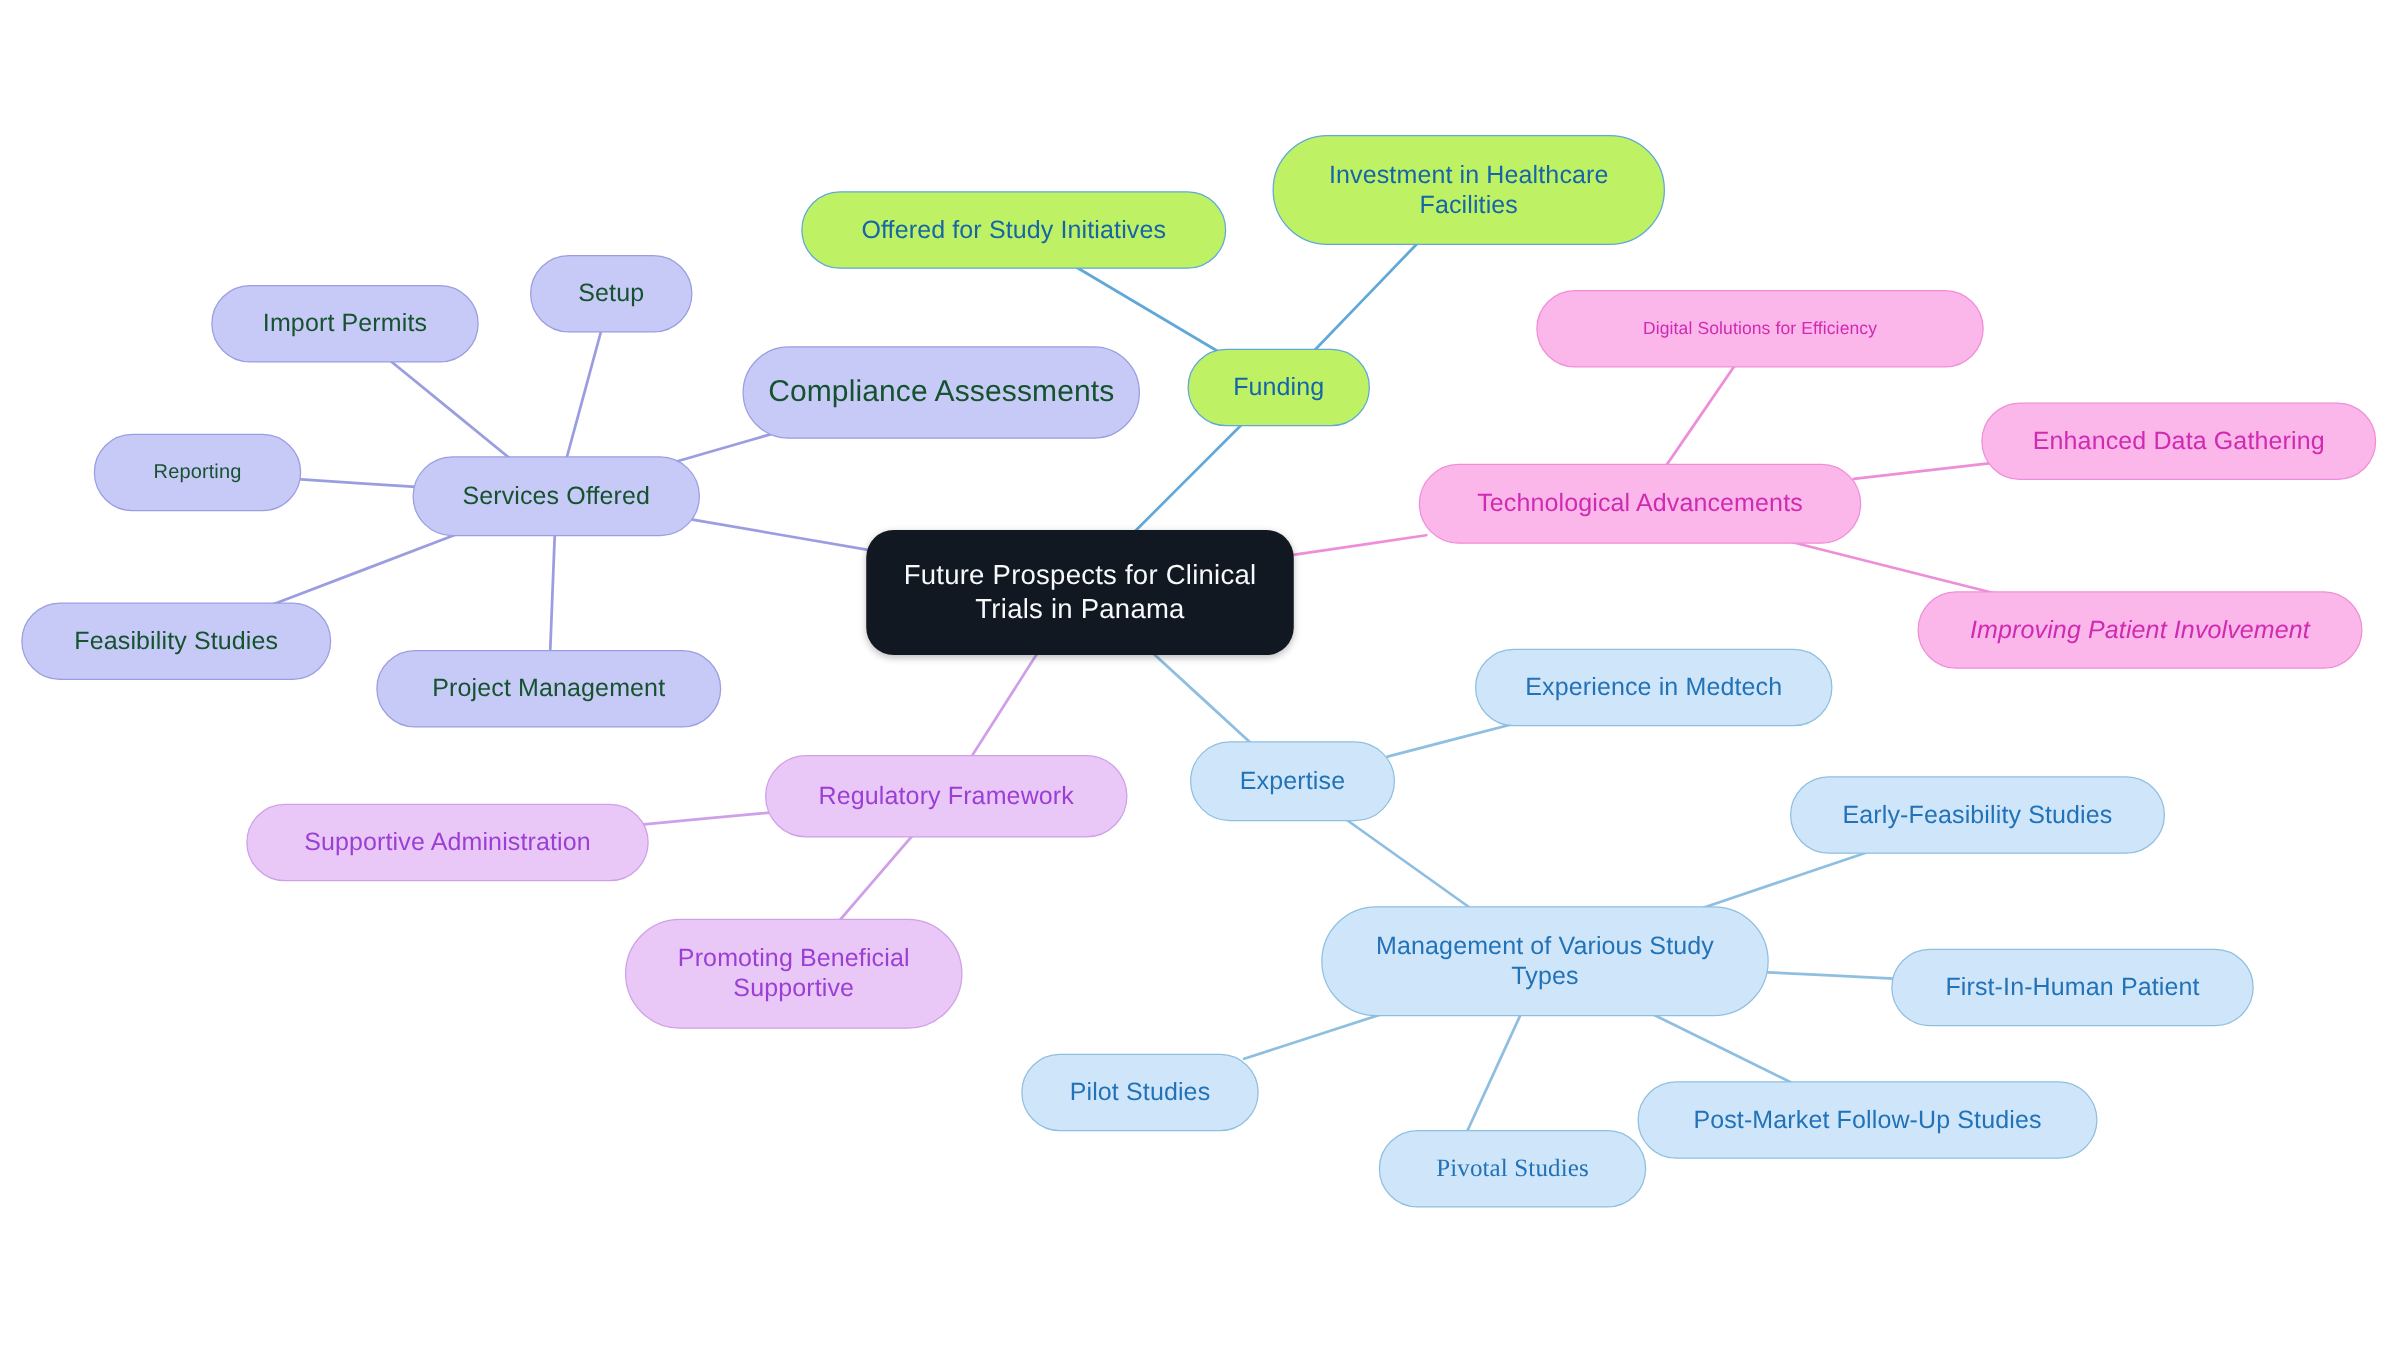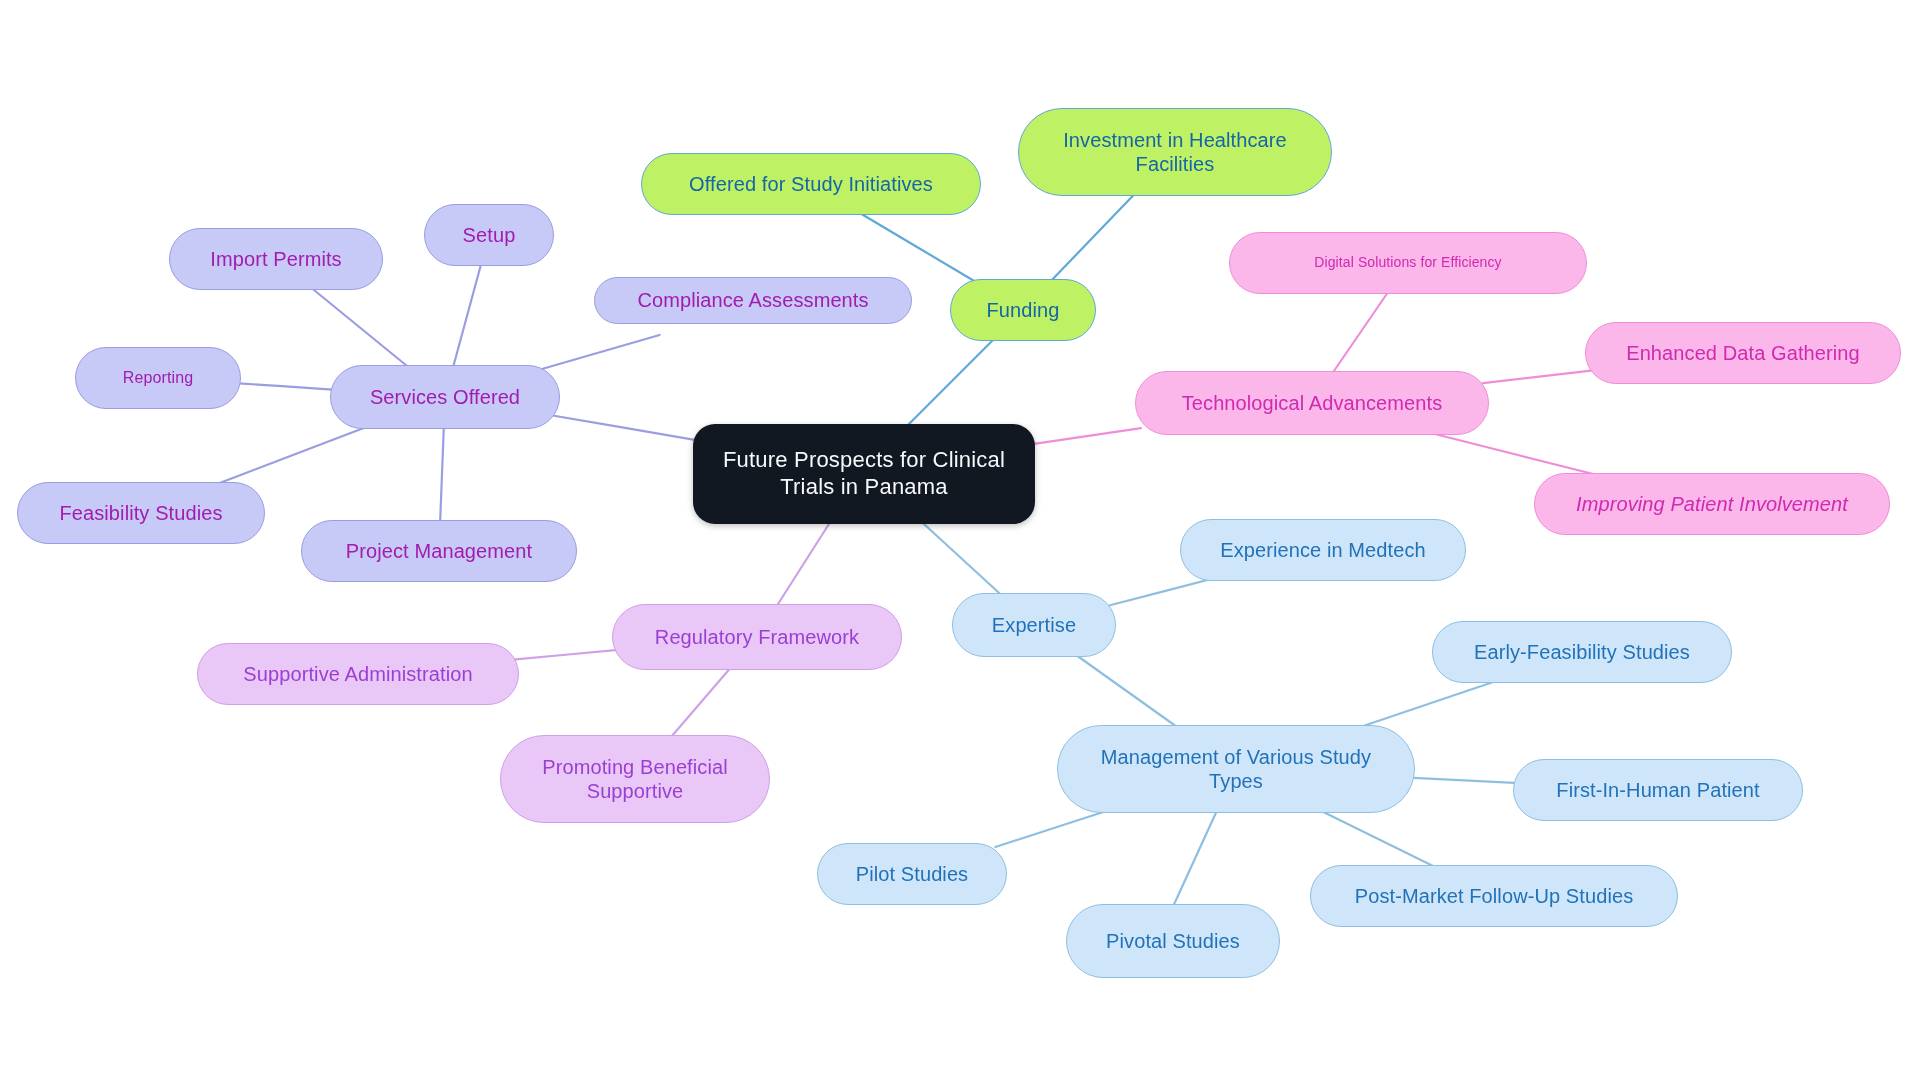--- a/index.html
+++ b/index.html
@@ -27,21 +27,21 @@
     border-radius:22px;
     border-width:0;
     font-size:22px;
     color:#f7f9fb;
     background:#111821;
     box-shadow:0 2px 6px rgba(0,0,0,.25);
     letter-spacing:.2px;
   }
   .t-sky  {background:#bef264;border-color:#5fa8d8;color:#1565a8;}
   .t-sky2 {background:#cfe6fa;border-color:#8fbfe0;color:#2272b8;}
-  .t-indigo{background:#c7c9f7;border-color:#9a9ee0;color:#a21caf;}
+  .t-indigo{background:#c7c9f7;border-color:#9a9ee0;color:#14532d;}
   .t-pink {background:#fbb6ea;border-color:#ef8ed8;color:#cf2ab0;}
   .t-violet{background:#e9c7f7;border-color:#cfa0e8;color:#9b3fd4;}
 </style>
 </head>
 <body>
 
 <div id="canvas">
   <svg id="edges">
       <path d="M 905 428 L 950.5 382.5 L 996 337" stroke="#5fa8d8" stroke-width="2.2" fill="none" stroke-linecap="round" stroke-linejoin="round"></path>
       <path d="M 1048.9746835443038 283 L 1092.746835443038 237.5 L 1136.5189873417721 192" stroke="#5fa8d8" stroke-width="2.2" fill="none" stroke-linecap="round" stroke-linejoin="round"></path>
@@ -74,33 +74,33 @@
 Trials in Panama</div>
       <div class="node t-sky" style="left: 950px; top: 279px; width: 146px; height: 62px; font-size: 20px;">Funding</div>
       <div class="node t-sky" style="left: 1018px; top: 108px; width: 314px; height: 88px; font-size: 20px;">Investment in Healthcare
 Facilities</div>
       <div class="node t-sky" style="left: 641px; top: 153px; width: 340px; height: 62px; font-size: 20px;">Offered for Study Initiatives</div>
       <div class="node t-pink" style="left: 1135px; top: 371px; width: 354px; height: 64px; font-size: 20px;">Technological Advancements</div>
       <div class="node t-pink" style="left: 1229px; top: 232px; width: 358px; height: 62px; font-size: 14px;">Digital Solutions for Efficiency</div>
       <div class="node t-pink" style="left: 1585px; top: 322px; width: 316px; height: 62px; font-size: 20px;">Enhanced Data Gathering</div>
       <div class="node t-pink" style="left: 1534px; top: 473px; width: 356px; height: 62px; font-size: 20px; font-style: italic;">Improving Patient Involvement</div>
       <div class="node t-indigo" style="left: 330px; top: 365px; width: 230px; height: 64px; font-size: 20px;">Services Offered</div>
-      <div class="node t-indigo" style="left: 594px; top: 277px; width: 318px; height: 47px; font-size: 20px;">Compliance Assessments</div>
+      <div class="node t-indigo" style="left: 594px; top: 277px; width: 318px; height: 74px; font-size: 24px;">Compliance Assessments</div>
       <div class="node t-indigo" style="left: 424px; top: 204px; width: 130px; height: 62px; font-size: 20px;">Setup</div>
       <div class="node t-indigo" style="left: 169px; top: 228px; width: 214px; height: 62px; font-size: 20px;">Import Permits</div>
       <div class="node t-indigo" style="left: 75px; top: 347px; width: 166px; height: 62px; font-size: 16px;">Reporting</div>
       <div class="node t-indigo" style="left: 17px; top: 482px; width: 248px; height: 62px; font-size: 20px;">Feasibility Studies</div>
       <div class="node t-indigo" style="left: 301px; top: 520px; width: 276px; height: 62px; font-size: 20px;">Project Management</div>
       <div class="node t-violet" style="left: 612px; top: 604px; width: 290px; height: 66px; font-size: 20px;">Regulatory Framework</div>
       <div class="node t-violet" style="left: 197px; top: 643px; width: 322px; height: 62px; font-size: 20px;">Supportive Administration</div>
       <div class="node t-violet" style="left: 500px; top: 735px; width: 270px; height: 88px; font-size: 20px;">Promoting Beneficial
 Supportive</div>
       <div class="node t-sky2" style="left: 952px; top: 593px; width: 164px; height: 64px; font-size: 20px;">Expertise</div>
       <div class="node t-sky2" style="left: 1180px; top: 519px; width: 286px; height: 62px; font-size: 20px;">Experience in Medtech</div>
       <div class="node t-sky2" style="left: 1057px; top: 725px; width: 358px; height: 88px; font-size: 20px;">Management of Various Study
 Types</div>
       <div class="node t-sky2" style="left: 1432px; top: 621px; width: 300px; height: 62px; font-size: 20px;">Early-Feasibility Studies</div>
       <div class="node t-sky2" style="left: 1513px; top: 759px; width: 290px; height: 62px; font-size: 20px;">First-In-Human Patient</div>
       <div class="node t-sky2" style="left: 1310px; top: 865px; width: 368px; height: 62px; font-size: 20px;">Post-Market Follow-Up Studies</div>
-      <div class="node t-sky2" style="left: 1066px; top: 904px; width: 214px; height: 74px; font-size: 20px;">Pivotal Studies</div>
+      <div class="node t-sky2" style="left: 1103px; top: 904px; width: 214px; height: 62px; font-size: 20px; font-family: Liberation Serif, serif;">Pivotal Studies</div>
       <div class="node t-sky2" style="left: 817px; top: 843px; width: 190px; height: 62px; font-size: 20px;">Pilot Studies</div>
     </div>
 </div>
 
 </body></html>

